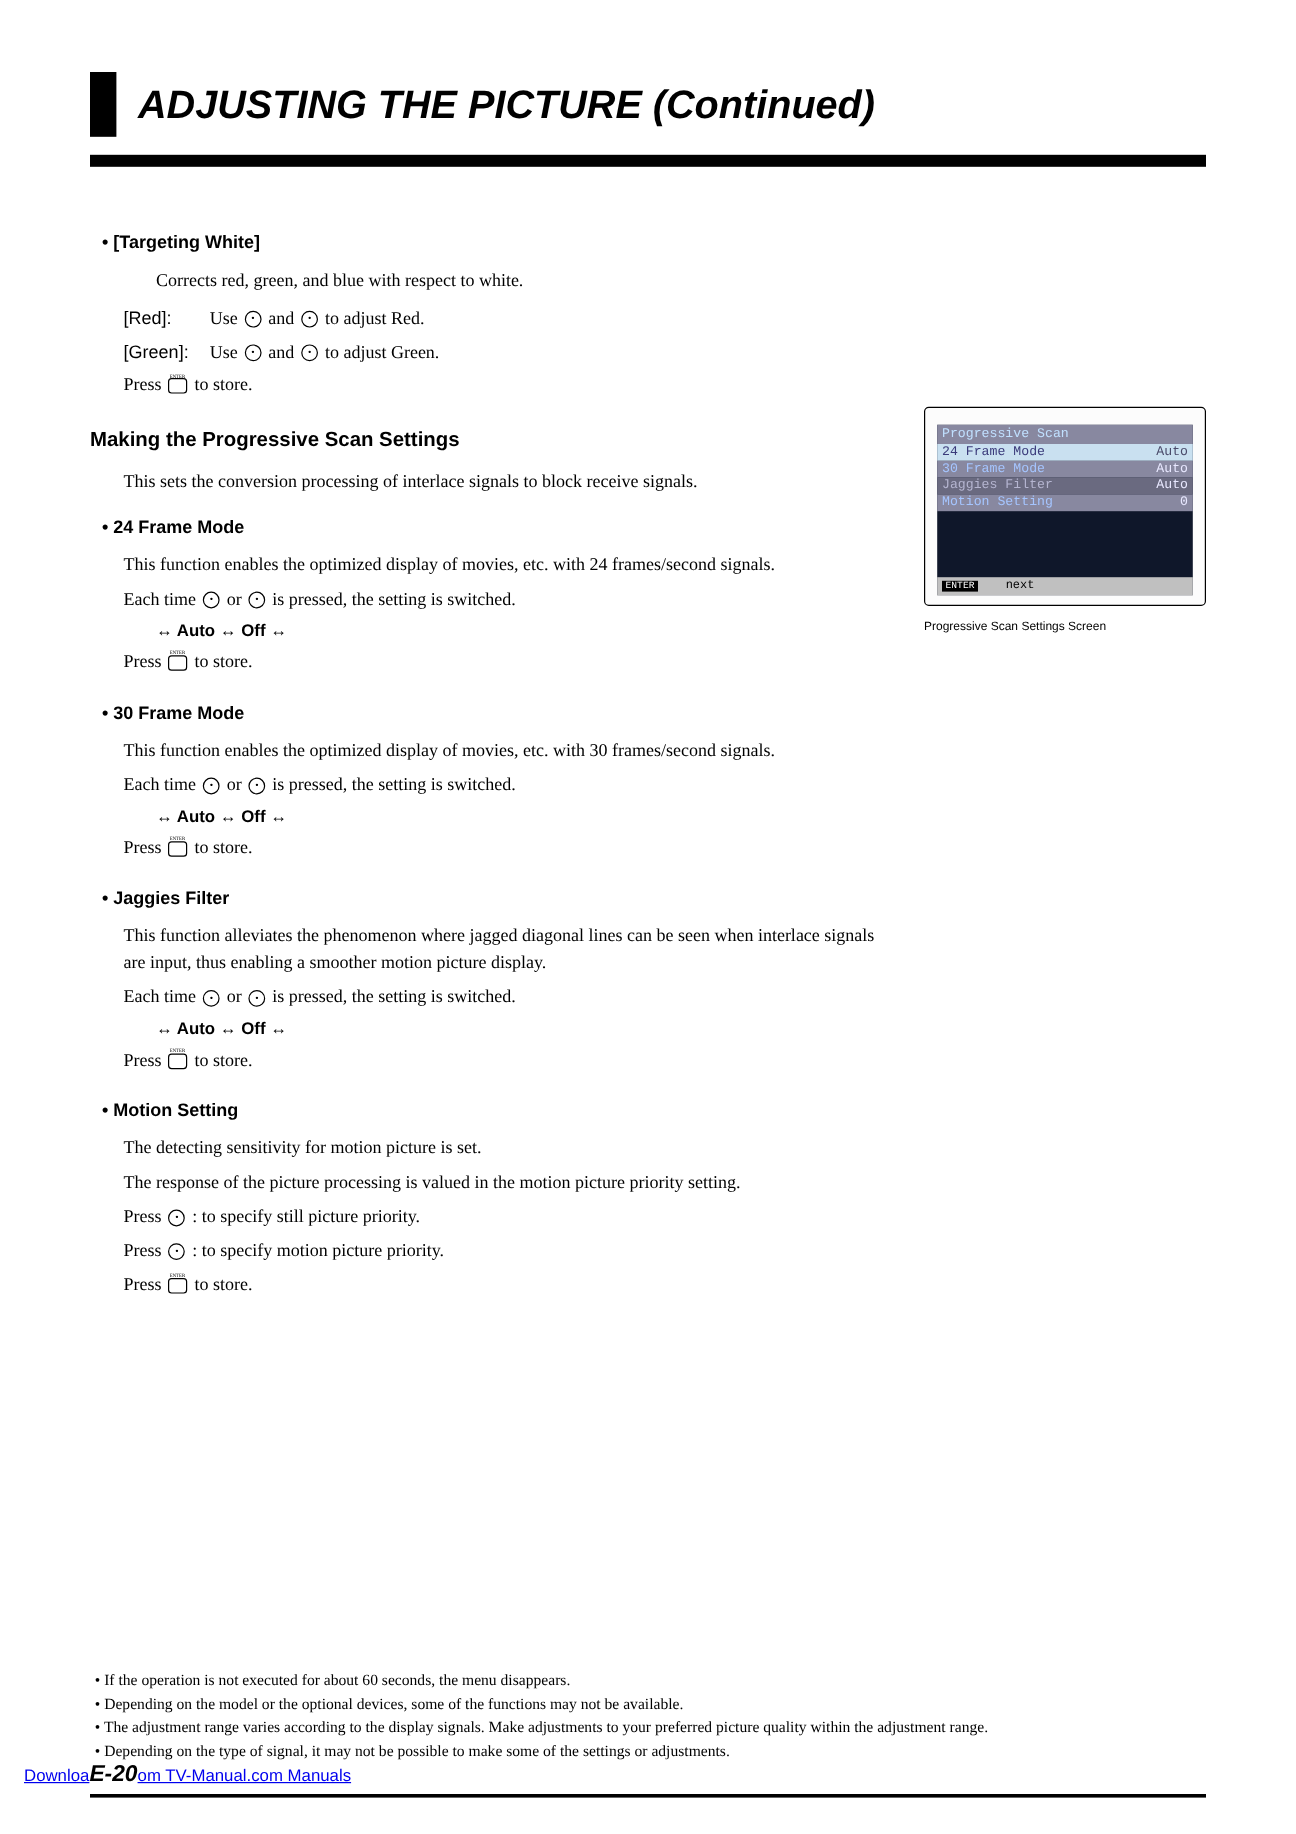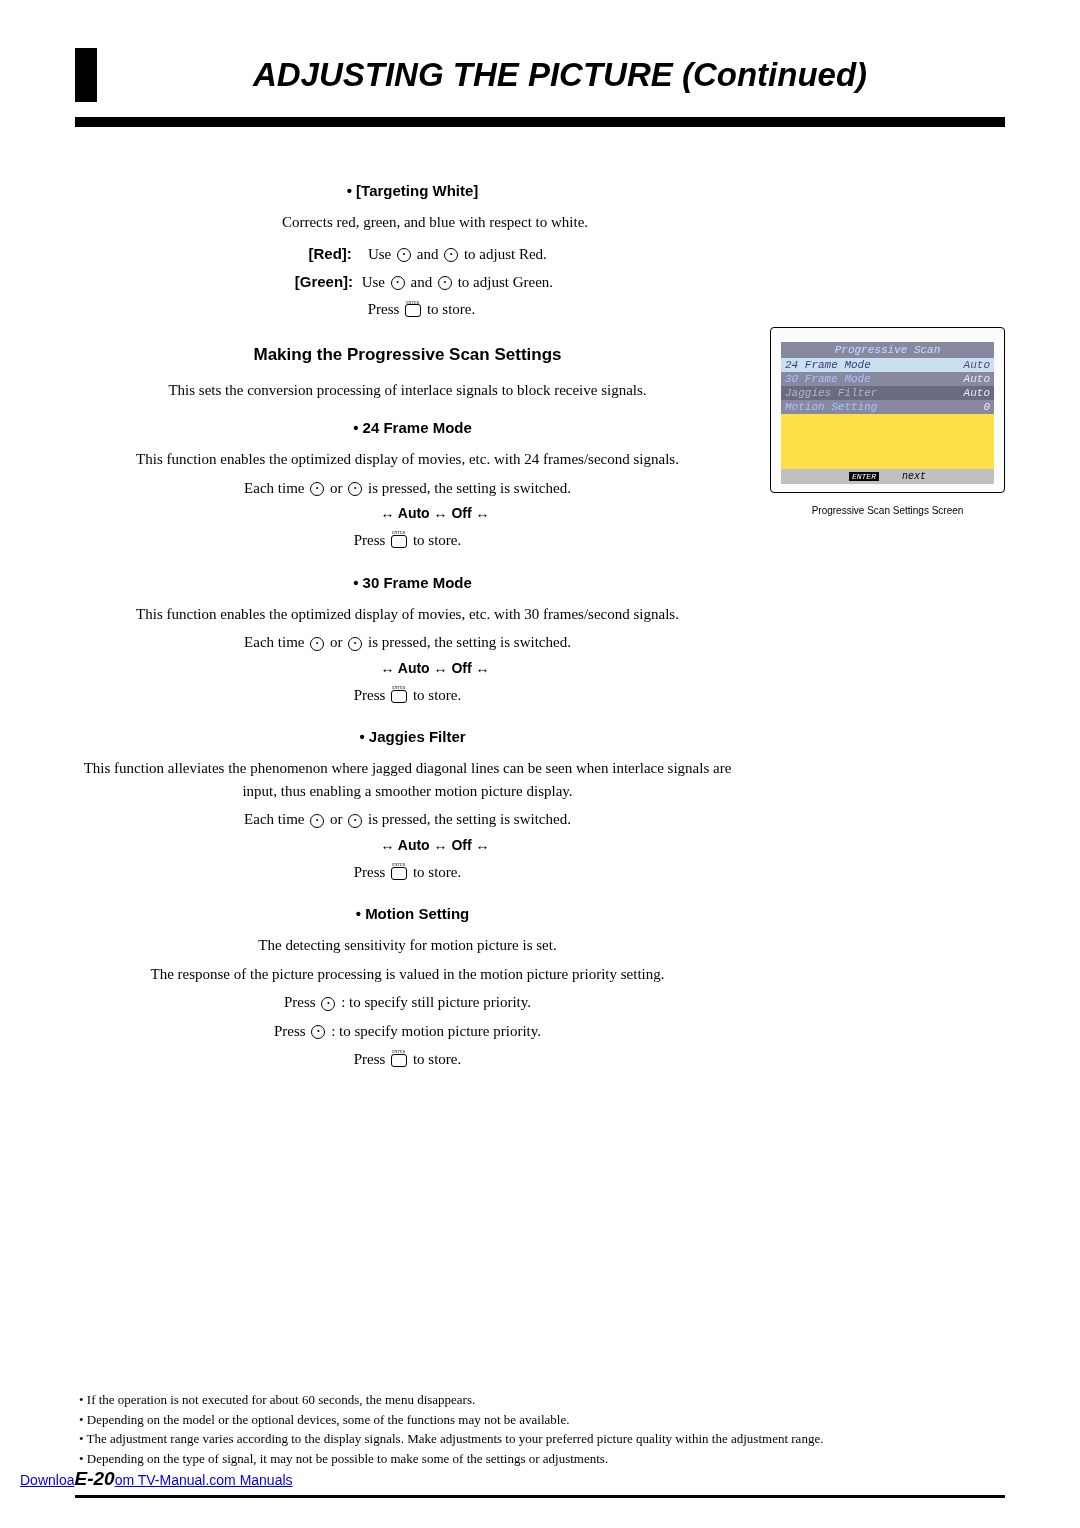--- a/index.html
+++ b/index.html
@@ -8,22 +8,21 @@
       box-sizing: border-box;
     }
     body {
       font-family: Arial, Helvetica, sans-serif;
       background: #fff;
       width: 1080px;
       height: 1528px;
       position: relative;
     }
     .page {
-      padding: 48px 75px 30px 75px;
-      text-align: center;
+      padding: 60px 75px 30px 75px;
     }
     .header-bar {
       display: flex;
       align-items: stretch;
       margin-bottom: 15px;
     }
     .header-block {
       width: 22px;
       background: #000;
       margin-right: 18px;
@@ -61,32 +60,33 @@
       content: "• ";
     }
     .section-heading {
       font-size: 17px;
       font-weight: bold;
       margin-bottom: 14px;
     }
     .body-text {
       font-family: Georgia, 'Times New Roman', serif;
       font-size: 15px;
+      margin-left: 28px;
       margin-bottom: 6px;
       line-height: 1.5;
     }
     .color-adjust-row {
       font-family: Georgia, 'Times New Roman', serif;
       font-size: 15px;
       margin-left: 28px;
       line-height: 1.8;
     }
     .color-label {
       font-family: Arial, Helvetica, sans-serif;
-      font-weight: bold;
+      font-weight: normal;
       display: inline-block;
       width: 68px;
     }
     .icon-btn {
       display: inline-block;
       width: 14px;
       height: 14px;
       border: 1px solid #000;
       border-radius: 50%;
       position: relative;
@@ -129,23 +129,22 @@
       margin-bottom: 22px;
     }
     .screenshot-box {
       border: 1px solid #000;
       border-radius: 4px;
       background: #fcfcfc;
       padding: 14px 10px 8px 10px;
       margin-top: 145px;
     }
     .screenshot-inner {
-      background: #fde047;
+      background: #0f172a;
       padding: 0;
-      font-style: italic;
     }
     .menu-title {
       color: #c0e0ff;
       font-family: 'Courier New', monospace;
       font-size: 11px;
       padding: 2px 4px;
       background: #8888a0;
     }
     .menu-row {
       display: flex;

